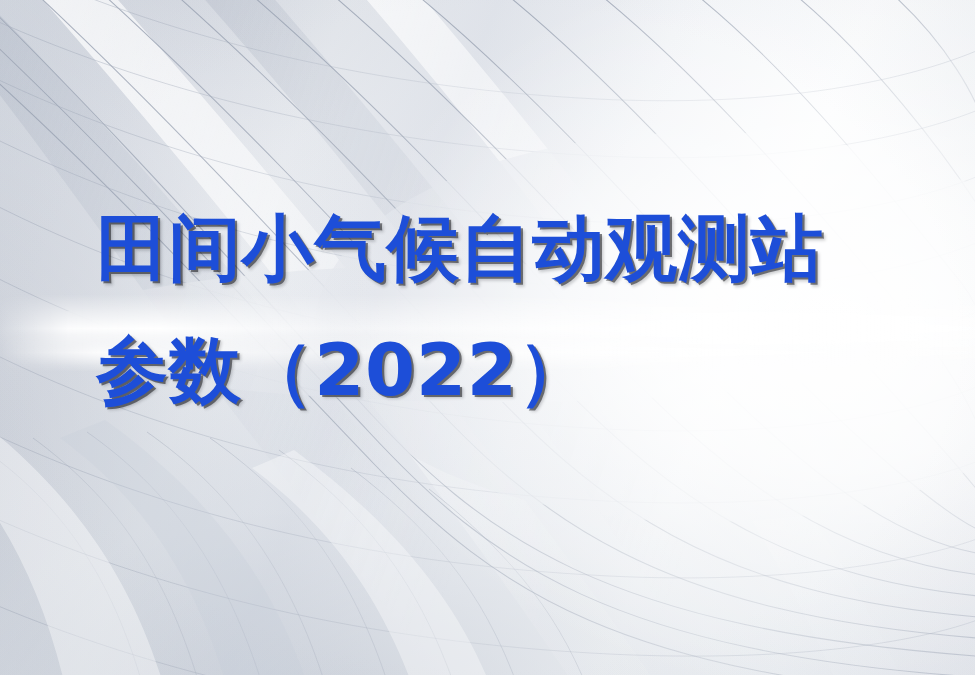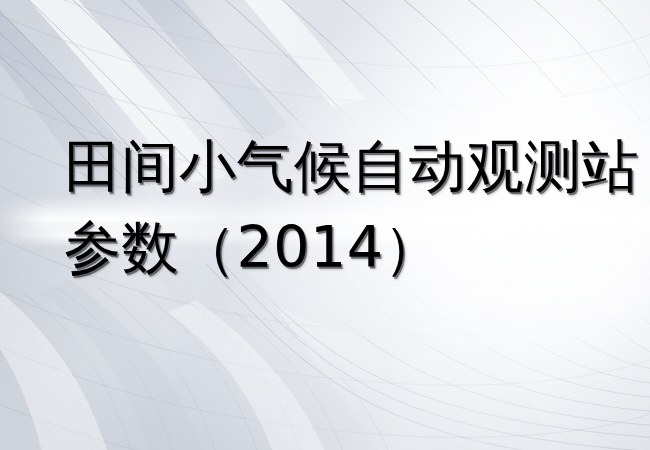--- a/index.html
+++ b/index.html
@@ -114,24 +114,24 @@
   }
 
   
   .title-block {
     position: absolute;
     left: 64px;
     top: 126px;
     width: 540px;
   }
   .title-line {
-    font-size: 57px;
+    font-size: 48px;
     line-height: 81px;
-    font-weight: 400;
-    color: #000000;
+    font-weight: 700;
+    color: #1d4ed8;
     letter-spacing: 0.5px;
     white-space: nowrap;
     text-shadow:
       1.5px 1.5px 0 rgba(8,8,12,0.50),
       2.5px 2.5px 2px rgba(40,44,56,0.22);
   }
 </style>
 </head>
 <body>
 
@@ -230,16 +230,16 @@
     </g>
   </svg>
 
   <div class="bg-layer bg-glow-right"></div>
   <div class="bg-layer bg-streak"></div>
   <div class="bg-layer bg-streak2"></div>
   <div class="bg-layer bg-vignette"></div>
 
   <div class="title-block">
     <div class="title-line">田间小气候自动观测站</div>
-    <div class="title-line">参数（2014）</div>
+    <div class="title-line">参数（2022）</div>
   </div>
 
 </div>
 
 </body></html>

